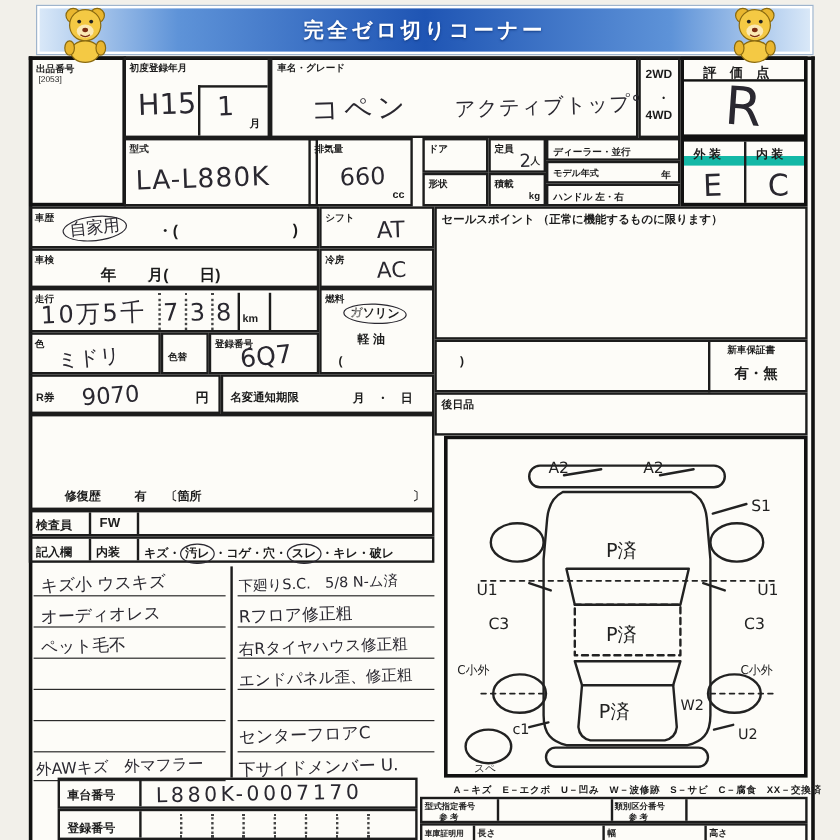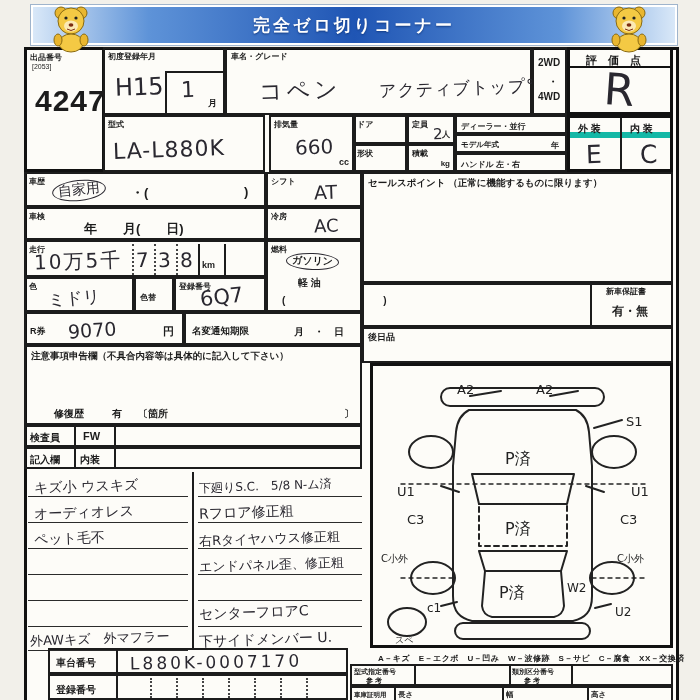--- a/index.html
+++ b/index.html
@@ -74,21 +74,20 @@
   <ellipse cx="21" cy="40" rx="12" ry="9" fill="#f4c944" stroke="#8a6a10"></ellipse>
   <ellipse cx="8" cy="37" rx="4" ry="6" fill="#e9b62f" stroke="#8a6a10"></ellipse>
     <ellipse cx="34" cy="37" rx="4" ry="6" fill="#e9b62f" stroke="#8a6a10"></ellipse>
 </svg>
 
 <div class="sheet"></div>
 
 <div class="cell3" style="left:24px;top:47px;width:81px;height:125px">
   <div class="lbl" style="left:3px;top:2px">出品番号</div>
   <div class="lbl" style="left:5px;top:13px;font-size:7px;font-weight:normal">[2053]</div>
-  <div class="p" style="left:8px;top:34px;font-size:30px;letter-spacing:1px">4247</div>
 </div>
 
 <div class="cell" style="left:103px;top:47px;width:122px;height:68px">
   <div class="lbl" style="left:3px;top:2px">初度登録年月</div>
   <div class="hw" style="left:10px;top:24px;font-size:24px">H15</div>
   <div class="abs" style="right:0;bottom:0;width:58px;height:42px;border-left:2px solid #1c1c1c;border-top:2px solid #1c1c1c">
     <div class="hw" style="left:14px;top:4px;font-size:22px">1</div>
     <div class="lbl" style="right:6px;bottom:3px;font-size:9px">月</div>
   </div>
 </div>
@@ -110,21 +109,21 @@
     <div class="p" style="left:16px;top:3px;font-size:11px;letter-spacing:4px">評 価 点</div>
   </div>
   <div class="hw" style="left:34px;top:14px;font-size:44px;transform:rotate(4deg)">R</div>
 </div>
 
 <div class="cell" style="left:103px;top:115px;width:162px;height:57px">
   <div class="lbl" style="left:3px;top:2px">型式</div>
   <div class="hw" style="left:8px;top:20px;font-size:22px;letter-spacing:1px">LA-L880K</div>
 </div>
 
-<div class="cell" style="left:269px;top:115px;width:87px;height:57px">
+<div class="cell" style="left:257px;top:115px;width:87px;height:57px">
   <div class="lbl" style="left:3px;top:2px">排気量</div>
   <div class="hw" style="left:24px;top:18px;font-size:20px">660</div>
   <div class="lbl" style="right:5px;bottom:3px;font-size:9px">cc</div>
 </div>
 
 <div class="cell" style="left:352px;top:115px;width:55px;height:29px">
     <div class="lbl" style="left:3px;top:2px">ドア</div>
   </div>
 <div class="cell" style="left:352px;top:144px;width:55px;height:28px">
     <div class="lbl" style="left:3px;top:2px">形状</div>
@@ -145,21 +144,21 @@
   </div>
 <div class="cell" style="left:455px;top:134px;width:112px;height:19px">
   <div class="lbl" style="left:4px;top:4px;font-size:7.5px">モデル年式</div>
   <div class="lbl" style="right:6px;top:4px">年</div>
 </div>
 <div class="cell" style="left:455px;top:153px;width:112px;height:19px">
     <div class="lbl" style="left:4px;top:4px">ハンドル 左・右</div>
   </div>
 
 <div class="cell3" style="left:567px;top:115px;width:106px;height:57px">
-  <div class="abs" style="left:0;top:0;width:100%;height:20px;border-bottom:6px solid #14b8a6">
+  <div class="abs" style="left:0;top:0;width:100%;height:20px;border-bottom:8px solid #14b8a6">
     <div class="p" style="left:8px;top:4px;font-size:10px">外 装</div>
     <div class="p" style="left:60px;top:4px;font-size:10px">内 装</div>
   </div>
   <div class="vsol" style="left:50px;top:0;height:51px"></div>
   <div class="hw" style="left:16px;top:22px;font-size:25px">E</div>
   <div class="hw" style="left:70px;top:22px;font-size:25px">C</div>
 </div>
 
 <div class="cell" style="left:24px;top:172px;width:242px;height:35px">
   <div class="lbl" style="left:3px;top:2px">車歴</div>
@@ -234,38 +233,40 @@
   <div class="abs" style="left:226px;top:0;width:71px;height:42px;border-left:2px solid #1c1c1c">
     <div class="lbl" style="left:14px;top:1px;font-size:8px">新車保証書</div>
     <div class="p" style="left:20px;top:18px;font-size:12px">有・無</div>
   </div>
 </div>
 <div class="cell" style="left:362px;top:327px;width:311px;height:36px">
   <div class="lbl" style="left:4px;top:2px;font-size:9px">後日品</div>
 </div>
 
 <div class="cell" style="left:24px;top:345px;width:338px;height:80px">
-  <div class="lbl" style="left:5px;top:3px;font-size:9.5px">注意事項申告欄（不具合内容等は具体的に記入して下さい）</div>
   <div class="p" style="left:28px;top:60px;font-size:10px">修復歴</div>
   <div class="p" style="left:86px;top:60px;font-size:10px">有</div>
   <div class="p" style="left:112px;top:60px;font-size:10px">〔箇所</div>
   <div class="p" style="left:318px;top:60px;font-size:10px">〕</div>
 </div>
 
 <div class="cell" style="left:24px;top:425px;width:338px;height:22px">
   <div class="p" style="left:4px;top:4px;font-size:10px">検査員</div>
   <div class="vsol" style="left:48px;top:0;height:18px"></div>
   <div class="p" style="left:57px;top:3px;font-size:11px">FW</div>
   <div class="vsol" style="left:88px;top:0;height:18px"></div>
 </div>
 <div class="cell" style="left:24px;top:447px;width:338px;height:22px">
   <div class="p" style="left:4px;top:4px;font-size:10px">記入欄</div>
   <div class="vsol" style="left:48px;top:0;height:18px"></div>
   <div class="p" style="left:54px;top:4px;font-size:10px">内装</div>
   <div class="vsol" style="left:88px;top:0;height:18px"></div>
+  <div class="p" style="left:94px;top:4px;font-size:10px">
+    <span>キズ</span>・<span class="circp">汚レ</span>・<span>コゲ</span>・<span>穴</span>・<span class="circp">スレ</span>・<span>キレ</span>・<span>破レ</span>
+  </div>
 </div>
 
 <div class="vsol" style="left:192px;top:472px;height:176px"></div>
 <div class="hrule" style="left:28px;top:496px;width:160px"></div>
 <div class="hrule" style="left:28px;top:522px;width:160px"></div>
 <div class="hrule" style="left:28px;top:548px;width:160px"></div>
 <div class="hrule" style="left:28px;top:574px;width:160px"></div>
 <div class="hrule" style="left:28px;top:600px;width:160px"></div>
 <div class="hrule" style="left:28px;top:626px;width:160px"></div>
 <div class="hrule" style="left:28px;top:650px;width:160px"></div>

